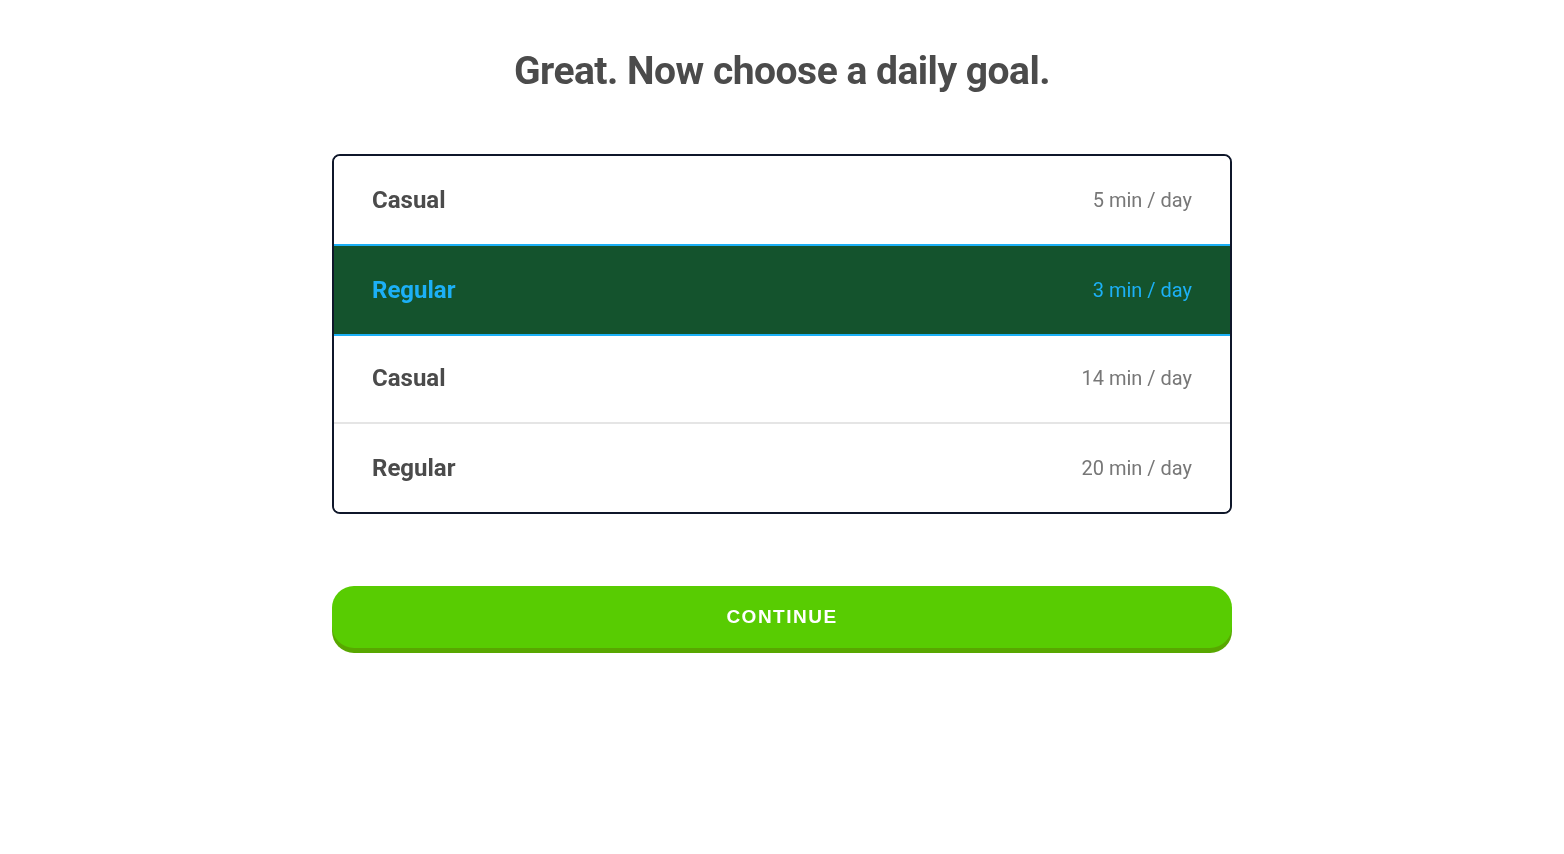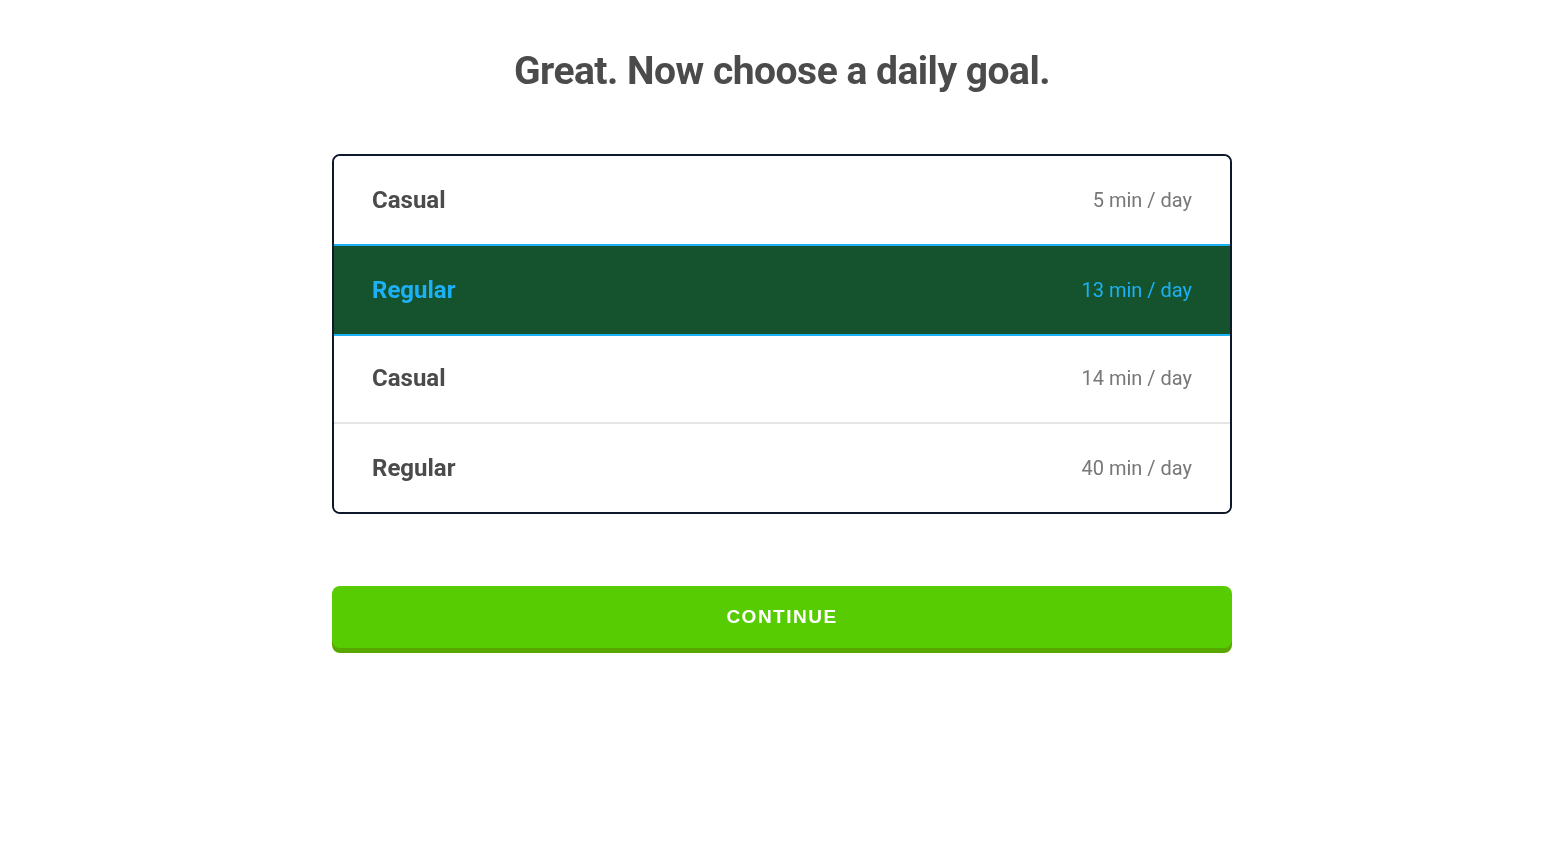--- a/index.html
+++ b/index.html
@@ -66,21 +66,21 @@
       color: #1cb0f6;
     }
     .goal-option.selected .goal-duration {
       color: #1cb0f6;
     }
     .continue-button {
       width: 100%;
       padding: 20px;
       background: #58cc02;
       border: none;
-      border-radius: 8px;
+      border-radius: 22px;
       color: #ffffff;
       font-size: 19px;
       font-weight: 700;
       letter-spacing: 1.5px;
       cursor: pointer;
       box-shadow: 0 5px 0 #58a700;
       text-transform: uppercase;
     }
   </style>
 </head>
@@ -89,26 +89,26 @@
 <div class="container">
   <h1 class="title">Great. Now choose a daily goal.</h1>
   
   <div class="goals-list">
     <div class="goal-option">
       <span class="goal-name">Casual</span>
       <span class="goal-duration">5 min / day</span>
     </div>
     <div class="goal-option selected">
       <span class="goal-name">Regular</span>
-      <span class="goal-duration">13 min / day</span>
+      <span class="goal-duration">3 min / day</span>
     </div>
     <div class="goal-option">
       <span class="goal-name">Casual</span>
       <span class="goal-duration">14 min / day</span>
     </div>
     <div class="goal-option">
       <span class="goal-name">Regular</span>
-      <span class="goal-duration">40 min / day</span>
+      <span class="goal-duration">20 min / day</span>
     </div>
   </div>
   
   <button class="continue-button">CONTINUE</button>
 </div>
 
 </body></html>

